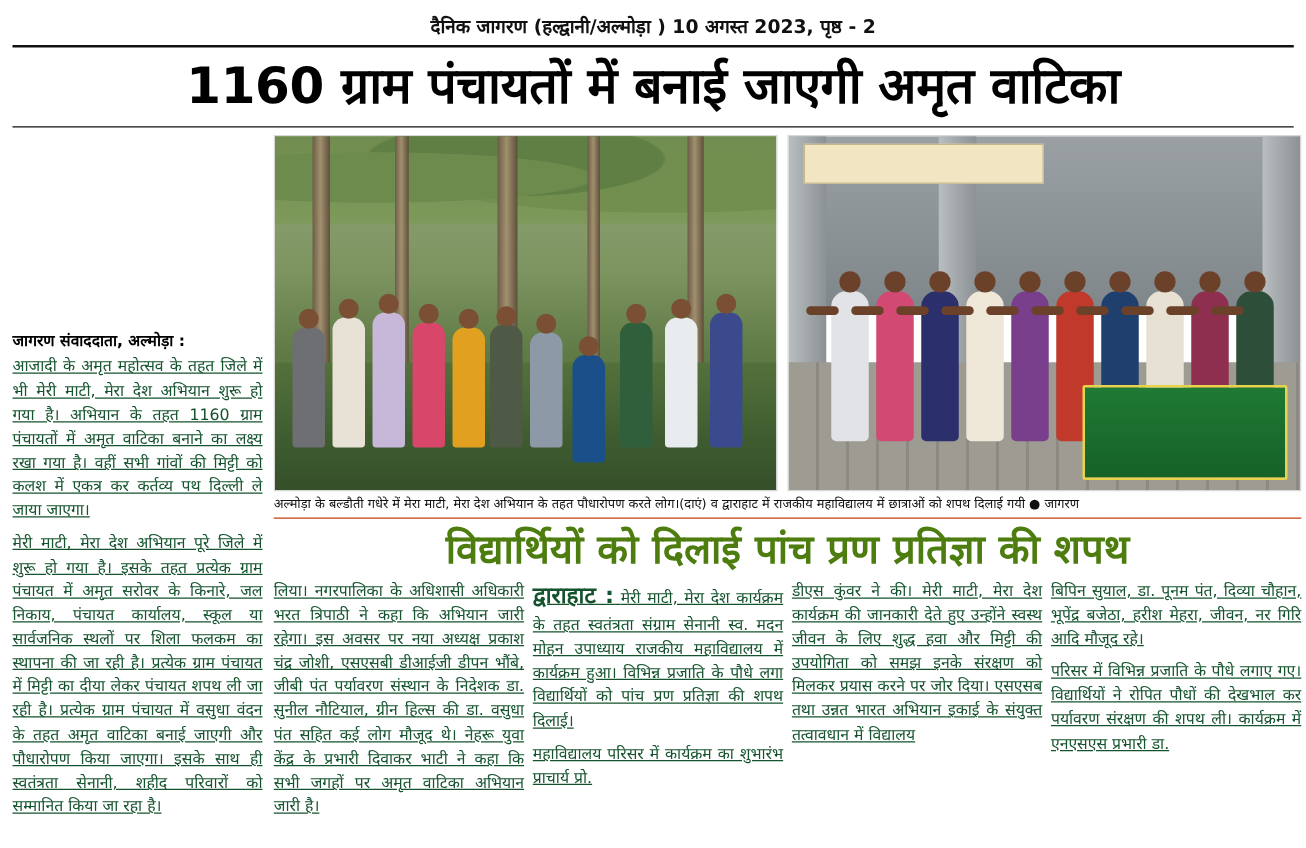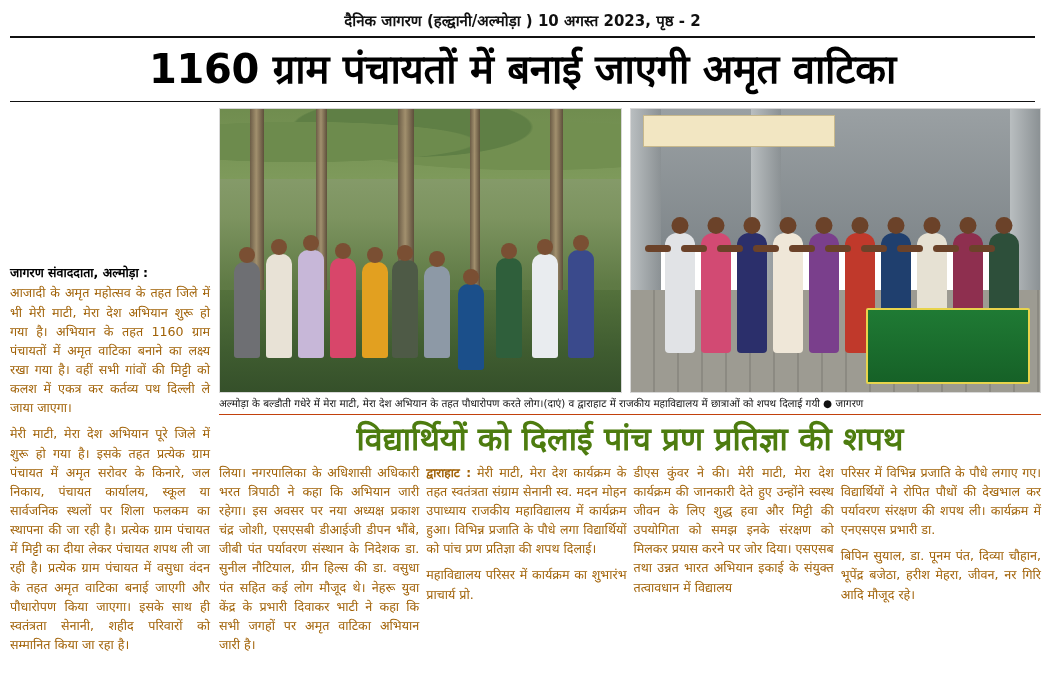--- a/index.html
+++ b/index.html
@@ -70,21 +70,22 @@
     color: #000;
     margin-bottom: 2px;
   }
   .para {
     font-family: "DejaVu Sans", sans-serif;
     font-size: 12.6px;
     line-height: 1.52;
     text-align: justify;
     text-align-last: left;
     margin: 0 0 7px 0;
-    color: #a16207;
+    color: #14532d;
+    text-decoration: underline;
   }
   .para.first {
     margin-top: 0;
   }
 
   
   .photo-row {
     display: flex;
     gap: 8px;
   }
@@ -128,21 +129,21 @@
     display: flex;
     gap: 7px;
   }
   .lower-col {
     flex: 1 1 0;
     min-width: 0;
   }
   .dateline {
     font-family: "DejaVu Sans", sans-serif;
     font-weight: bold;
-    font-size: 12px;
+    font-size: 18px;
   }
 
   
   .scene { position: absolute; inset: 0; }
   .forest-bg {
     background:
       linear-gradient(#93a67a 0%, #7d9460 38%, #5f7a45 62%, #4c6b39 100%);
   }
   .tree {
     position: absolute;
@@ -344,21 +345,21 @@
         <div class="lower-col">
           <p class="para first"><span class="dateline">द्वाराहाट :</span> <span>मेरी माटी, मेरा देश कार्यक्रम के तहत स्वतंत्रता संग्राम सेनानी स्व. मदन मोहन उपाध्याय राजकीय महाविद्यालय में कार्यक्रम हुआ। विभिन्न प्रजाति के पौधे लगा विद्यार्थियों को पांच प्रण प्रतिज्ञा की शपथ दिलाई।</span></p>
           <p class="para">महाविद्यालय परिसर में कार्यक्रम का शुभारंभ प्राचार्य प्रो.</p>
         </div>
 
         <div class="lower-col">
           <p class="para first">डीएस कुंवर ने की। मेरी माटी, मेरा देश कार्यक्रम की जानकारी देते हुए उन्होंने स्वस्थ जीवन के लिए शुद्ध हवा और मिट्टी की उपयोगिता को समझ इनके संरक्षण को मिलकर प्रयास करने पर जोर दिया। एसएसब तथा उन्नत भारत अभियान इकाई के संयुक्त तत्वावधान में विद्यालय</p>
         </div>
 
         <div class="lower-col">
+          <p class="para">बिपिन सुयाल, डा. पूनम पंत, दिव्या चौहान, भूपेंद्र बजेठा, हरीश मेहरा, जीवन, नर गिरि आदि मौजूद रहे।</p>
           <p class="para first">परिसर में विभिन्न प्रजाति के पौधे लगाए गए। विद्यार्थियों ने रोपित पौधों की देखभाल कर पर्यावरण संरक्षण की शपथ ली। कार्यक्रम में एनएसएस प्रभारी डा.</p>
-          <p class="para">बिपिन सुयाल, डा. पूनम पंत, दिव्या चौहान, भूपेंद्र बजेठा, हरीश मेहरा, जीवन, नर गिरि आदि मौजूद रहे।</p>
         </div>
 
       </div>
 
     </div>
   </div>
 </div>
 
 </body></html>

